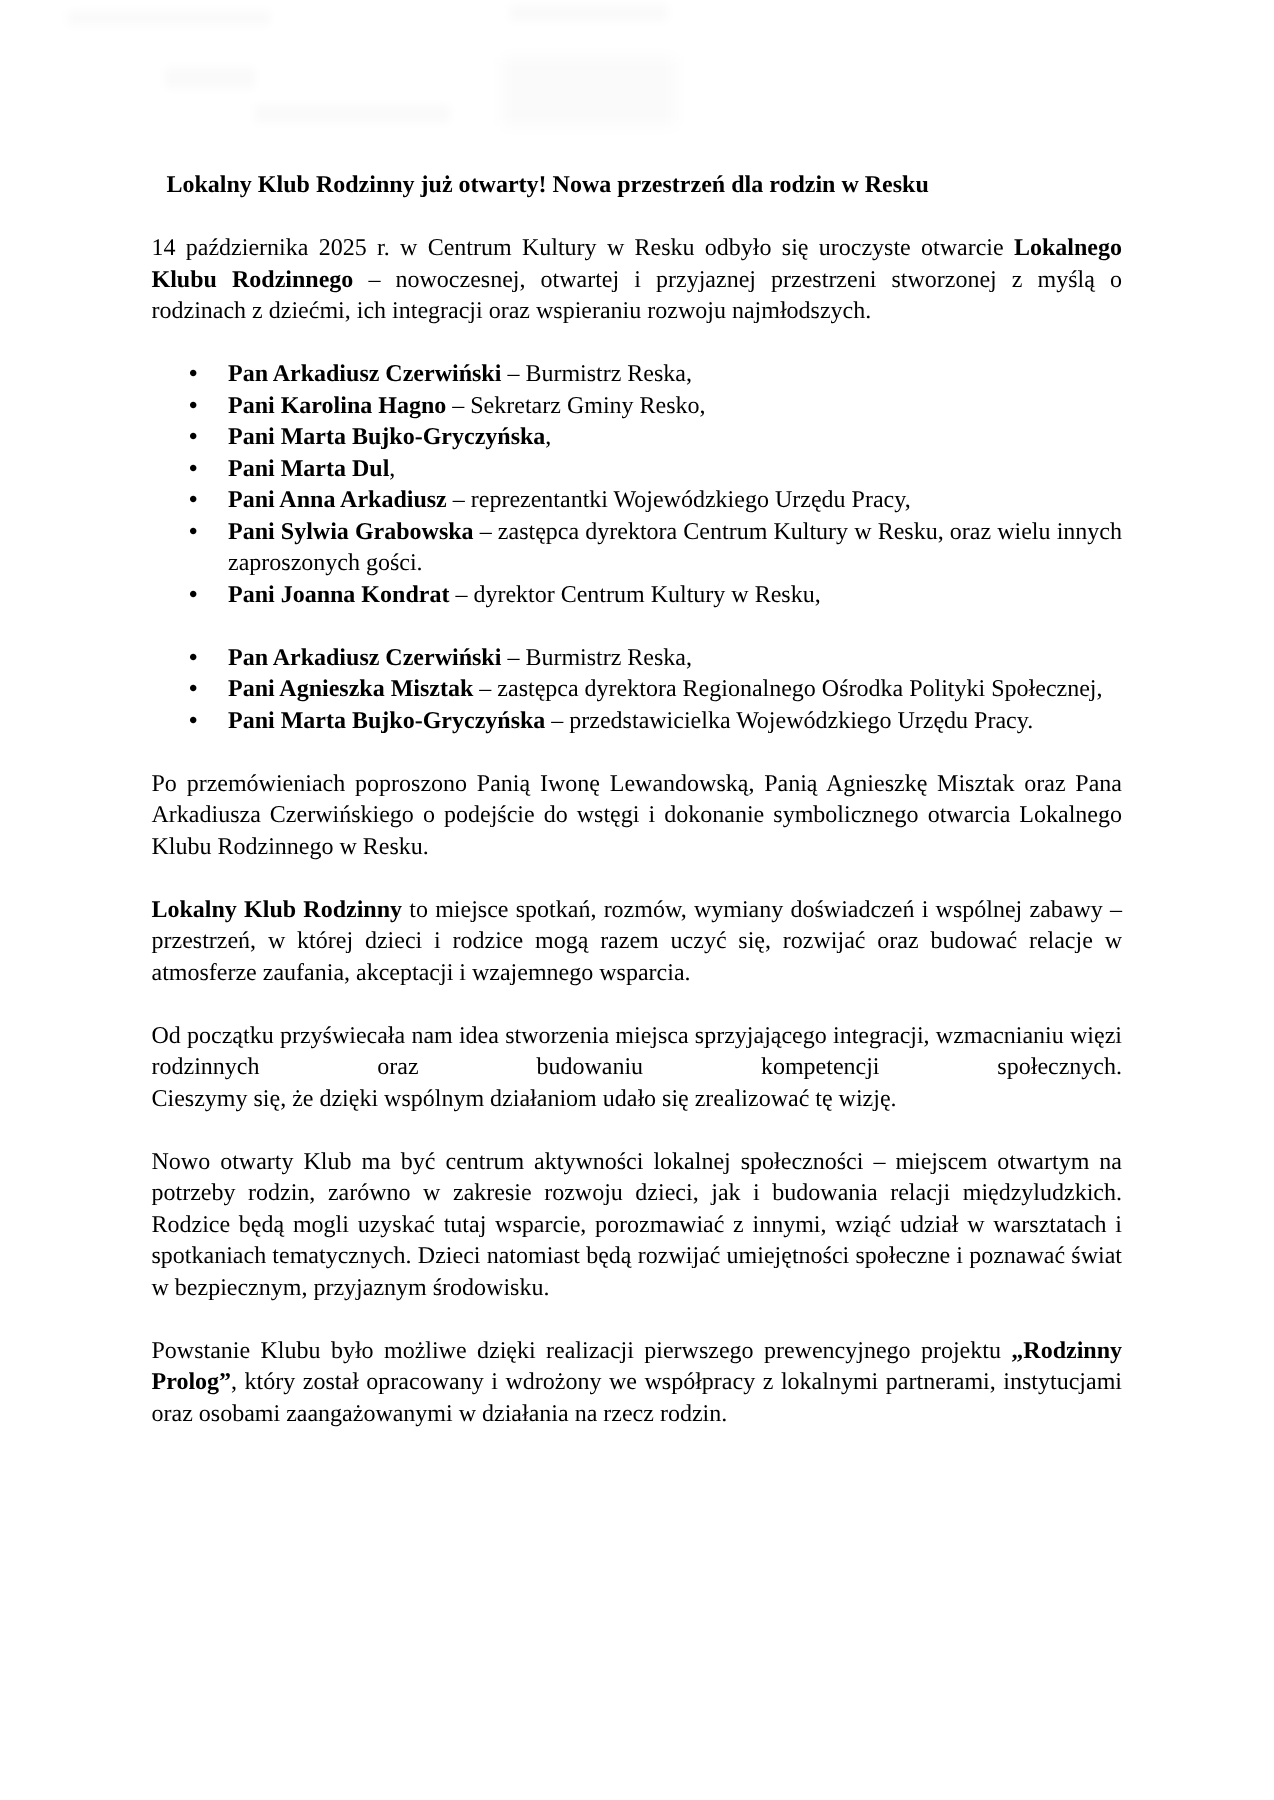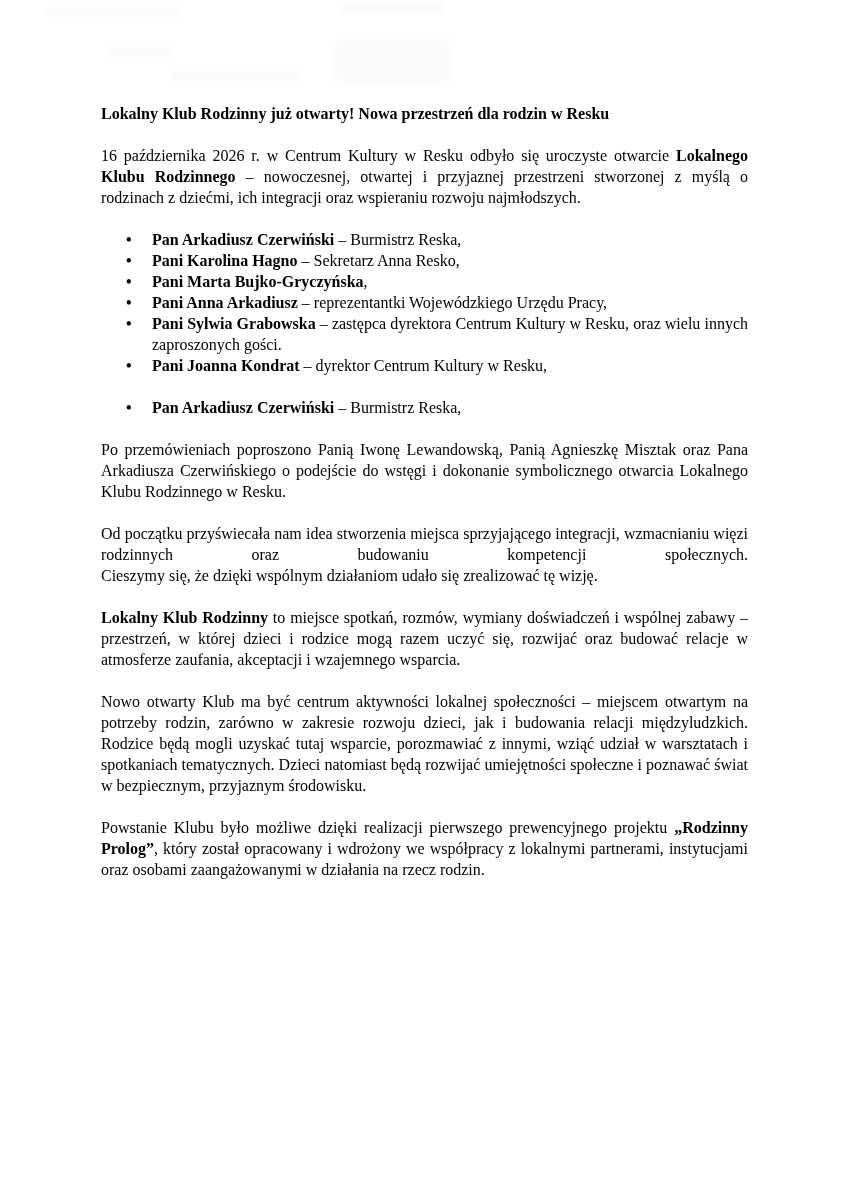--- a/index.html
+++ b/index.html
@@ -29,21 +29,21 @@
   .g4 { left: 335px; top: 38px; width: 115px; height: 46px; filter: blur(5px); }
   .g5 { left: 170px; top: 70px; width: 130px; height: 12px; }
 
   .content {
     position: absolute;
     left: 101px;
     top: 103px;
     width: 647px;
   }
   .doc-title {
-    margin: 0;
+    margin: 10px;
     font-size: 16px;
     line-height: 21px;
     font-weight: bold;
     text-align: left;
   }
   .para {
     margin: 21px 0 0 0;
     text-align: justify;
   }
   .para .b, .blist .b, .doc-title { color: #000000; }
@@ -80,35 +80,38 @@
 <div class="page">
   <div class="ghost g1"></div>
   <div class="ghost g2"></div>
   <div class="ghost g3"></div>
   <div class="ghost g4"></div>
   <div class="ghost g5"></div>
 
   <div class="content">
     <h1 class="doc-title">Lokalny Klub Rodzinny już otwarty! Nowa przestrzeń dla rodzin w Resku</h1>
     <div>
-        <div class="para"><span>16 października 2026 r. w Centrum Kultury w Resku odbyło się uroczyste otwarcie </span><span class="b">Lokalnego Klubu Rodzinnego</span><span> – nowoczesnej, otwartej i przyjaznej przestrzeni stworzonej z myślą o rodzinach z dziećmi, ich integracji oraz wspieraniu rozwoju najmłodszych.</span></div>
+        <div class="para"><span>14 października 2025 r. w Centrum Kultury w Resku odbyło się uroczyste otwarcie </span><span class="b">Lokalnego Klubu Rodzinnego</span><span> – nowoczesnej, otwartej i przyjaznej przestrzeni stworzonej z myślą o rodzinach z dziećmi, ich integracji oraz wspieraniu rozwoju najmłodszych.</span></div>
         <ul class="blist">
           <li><span class="b">Pan Arkadiusz Czerwiński</span><span> – Burmistrz Reska,</span></li>
-          <li><span class="b">Pani Karolina Hagno</span><span> – Sekretarz Anna Resko,</span></li>
+          <li><span class="b">Pani Karolina Hagno</span><span> – Sekretarz Gminy Resko,</span></li>
           <li><span class="b">Pani Marta Bujko-Gryczyńska</span><span>,</span></li>
+          <li><span class="b">Pani Marta Dul</span><span>,</span></li>
           <li><span class="b">Pani Anna Arkadiusz</span><span> – reprezentantki Wojewódzkiego Urzędu Pracy,</span></li>
           <li><span class="b">Pani Sylwia Grabowska</span><span> – zastępca dyrektora Centrum Kultury w Resku, oraz wielu innych zaproszonych gości.</span></li>
           <li><span class="b">Pani Joanna Kondrat</span><span> – dyrektor Centrum Kultury w Resku,</span></li>
         </ul>
         <ul class="blist">
           <li><span class="b">Pan Arkadiusz Czerwiński</span><span> – Burmistrz Reska,</span></li>
+          <li><span class="b">Pani Agnieszka Misztak</span><span> – zastępca dyrektora Regionalnego Ośrodka Polityki Społecznej,</span></li>
+          <li><span class="b">Pani Marta Bujko-Gryczyńska</span><span> – przedstawicielka Wojewódzkiego Urzędu Pracy.</span></li>
         </ul>
         <div class="para"><span>Po przemówieniach poproszono Panią Iwonę Lewandowską, Panią Agnieszkę Misztak oraz Pana Arkadiusza Czerwińskiego o podejście do wstęgi i dokonanie symbolicznego otwarcia Lokalnego Klubu Rodzinnego w Resku.</span></div>
+        <div class="para"><span class="b">Lokalny Klub Rodzinny</span><span> to miejsce spotkań, rozmów, wymiany doświadczeń i wspólnej zabawy – przestrzeń, w której dzieci i rodzice mogą razem uczyć się, rozwijać oraz budować relacje w atmosferze zaufania, akceptacji i wzajemnego wsparcia.</span></div>
         <div class="para">
           <span class="fj">Od początku przyświecała nam idea stworzenia miejsca sprzyjającego integracji, wzmacnianiu więzi rodzinnych oraz budowaniu kompetencji społecznych.</span>
           <span>Cieszymy się, że dzięki wspólnym działaniom udało się zrealizować tę wizję.</span>
         </div>
-        <div class="para"><span class="b">Lokalny Klub Rodzinny</span><span> to miejsce spotkań, rozmów, wymiany doświadczeń i wspólnej zabawy – przestrzeń, w której dzieci i rodzice mogą razem uczyć się, rozwijać oraz budować relacje w atmosferze zaufania, akceptacji i wzajemnego wsparcia.</span></div>
         <div class="para"><span>Nowo otwarty Klub ma być centrum aktywności lokalnej społeczności – miejscem otwartym na potrzeby rodzin, zarówno w zakresie rozwoju dzieci, jak i budowania relacji międzyludzkich. Rodzice będą mogli uzyskać tutaj wsparcie, porozmawiać z innymi, wziąć udział w warsztatach i spotkaniach tematycznych. Dzieci natomiast będą rozwijać umiejętności społeczne i poznawać świat w bezpiecznym, przyjaznym środowisku.</span></div>
         <div class="para"><span>Powstanie Klubu było możliwe dzięki realizacji pierwszego prewencyjnego projektu </span><span class="b">„Rodzinny Prolog”</span><span>, który został opracowany i wdrożony we współpracy z lokalnymi partnerami, instytucjami oraz osobami zaangażowanymi w działania na rzecz rodzin.</span></div>
       </div>
   </div>
 </div>
 
 </body></html>

